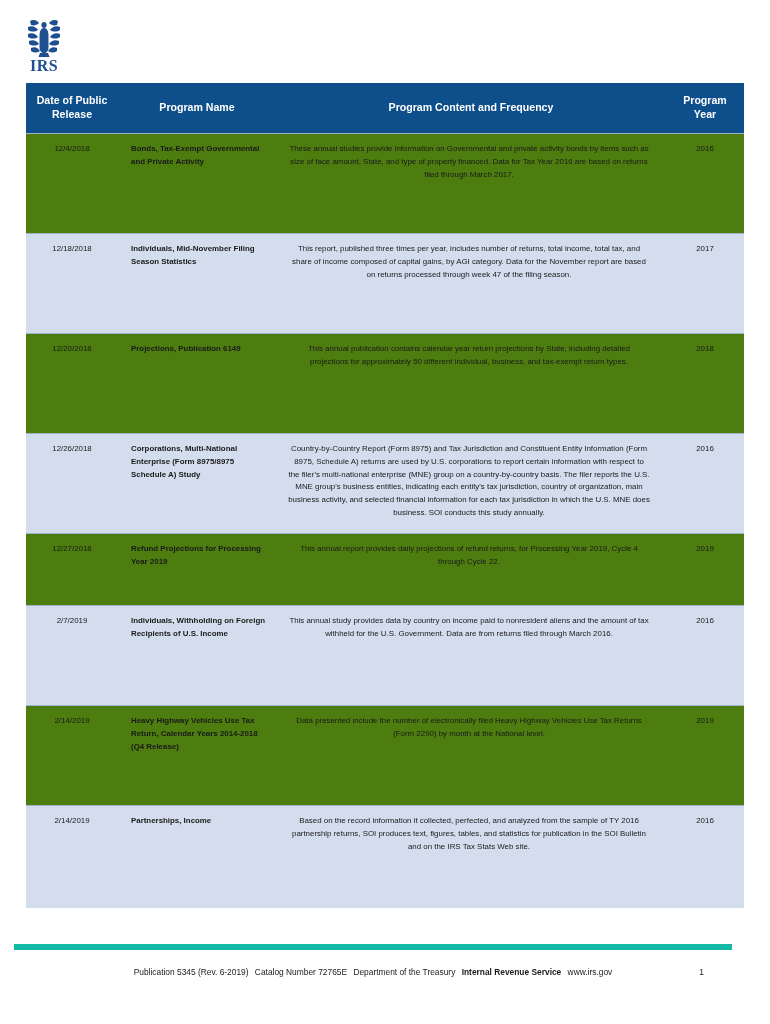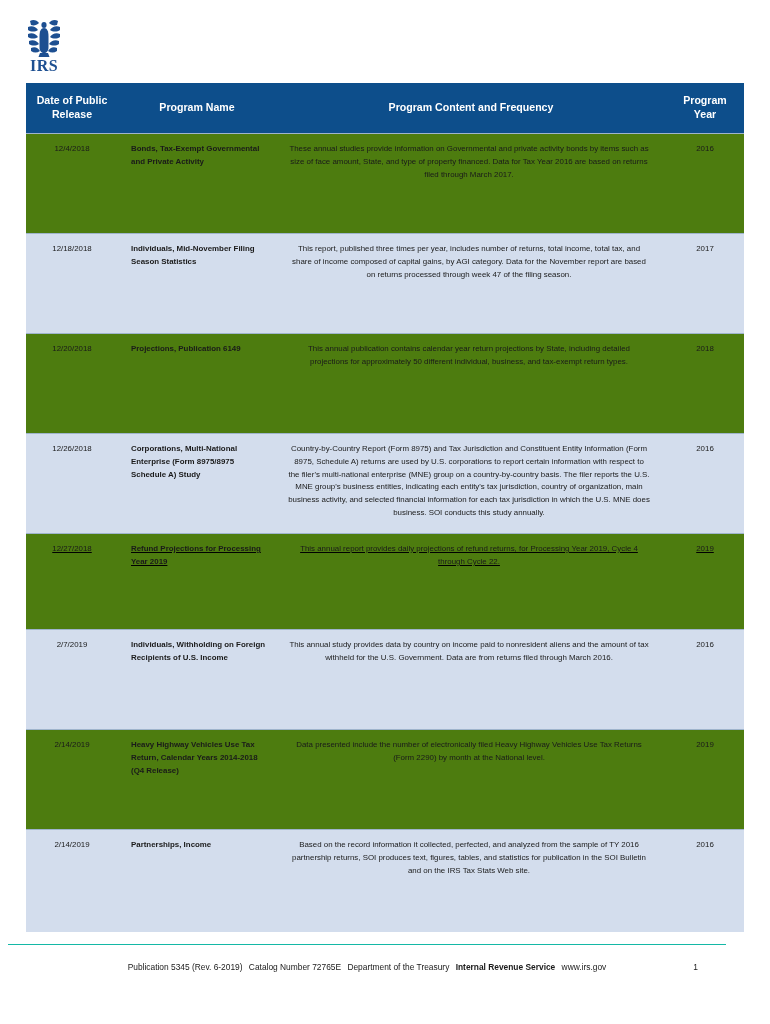--- a/index.html
+++ b/index.html
@@ -131,24 +131,24 @@
     text-align: center;
   }
   td.c-year {
     text-align: center;
     white-space: nowrap;
   }
 
   
   .footer {
     position: absolute;
-    left: 8px;
+    left: 14px;
     top: 944px;
     width: 718px;
-    border-top: 1px solid #14b8a6;
+    border-top: 6px solid #14b8a6;
   }
   .footer-inner {
     position: relative;
     padding-top: 17px;
     text-align: center;
     font-size: 8.4px;
     color: #1a1a1a;
     white-space: nowrap;
   }
   .footer-inner .bold { font-weight: bold; }
@@ -227,21 +227,21 @@
           <td class="c-name">Projections, Publication 6149</td>
           <td class="c-desc">This annual publication contains calendar year return projections by State, including detailed projections for approximately 50 different individual, business, and tax-exempt return types.</td>
           <td class="c-year">2018</td>
         </tr>
         <tr class="shaded" style="height: 100px;">
           <td class="c-date">12/26/2018</td>
           <td class="c-name">Corporations, Multi-National Enterprise (Form 8975/8975 Schedule A) Study</td>
           <td class="c-desc">Country-by-Country Report (Form 8975) and Tax Jurisdiction and Constituent Entity Information (Form 8975, Schedule A) returns are used by U.S. corporations to report certain information with respect to the filer's multi-national enterprise (MNE) group on a country-by-country basis. The filer reports the U.S. MNE group's business entities, indicating each entity's tax jurisdiction, country of organization, main business activity, and selected financial information for each tax jurisdiction in which the U.S. MNE does business. SOI conducts this study annually.</td>
           <td class="c-year">2016</td>
         </tr>
-        <tr class="plain" style="height: 96px; text-decoration: underline;">
+        <tr class="plain" style="height: 72px;">
           <td class="c-date">12/27/2018</td>
           <td class="c-name">Refund Projections for Processing Year 2019</td>
           <td class="c-desc">This annual report provides daily projections of refund returns, for Processing Year 2019, Cycle 4 through Cycle 22.</td>
           <td class="c-year">2019</td>
         </tr>
         <tr class="shaded" style="height: 100px;">
           <td class="c-date">2/7/2019</td>
           <td class="c-name">Individuals, Withholding on Foreign Recipients of U.S. Income</td>
           <td class="c-desc">This annual study provides data by country on income paid to nonresident aliens and the amount of tax withheld for the U.S. Government. Data are from returns filed through March 2016.</td>
           <td class="c-year">2016</td>

